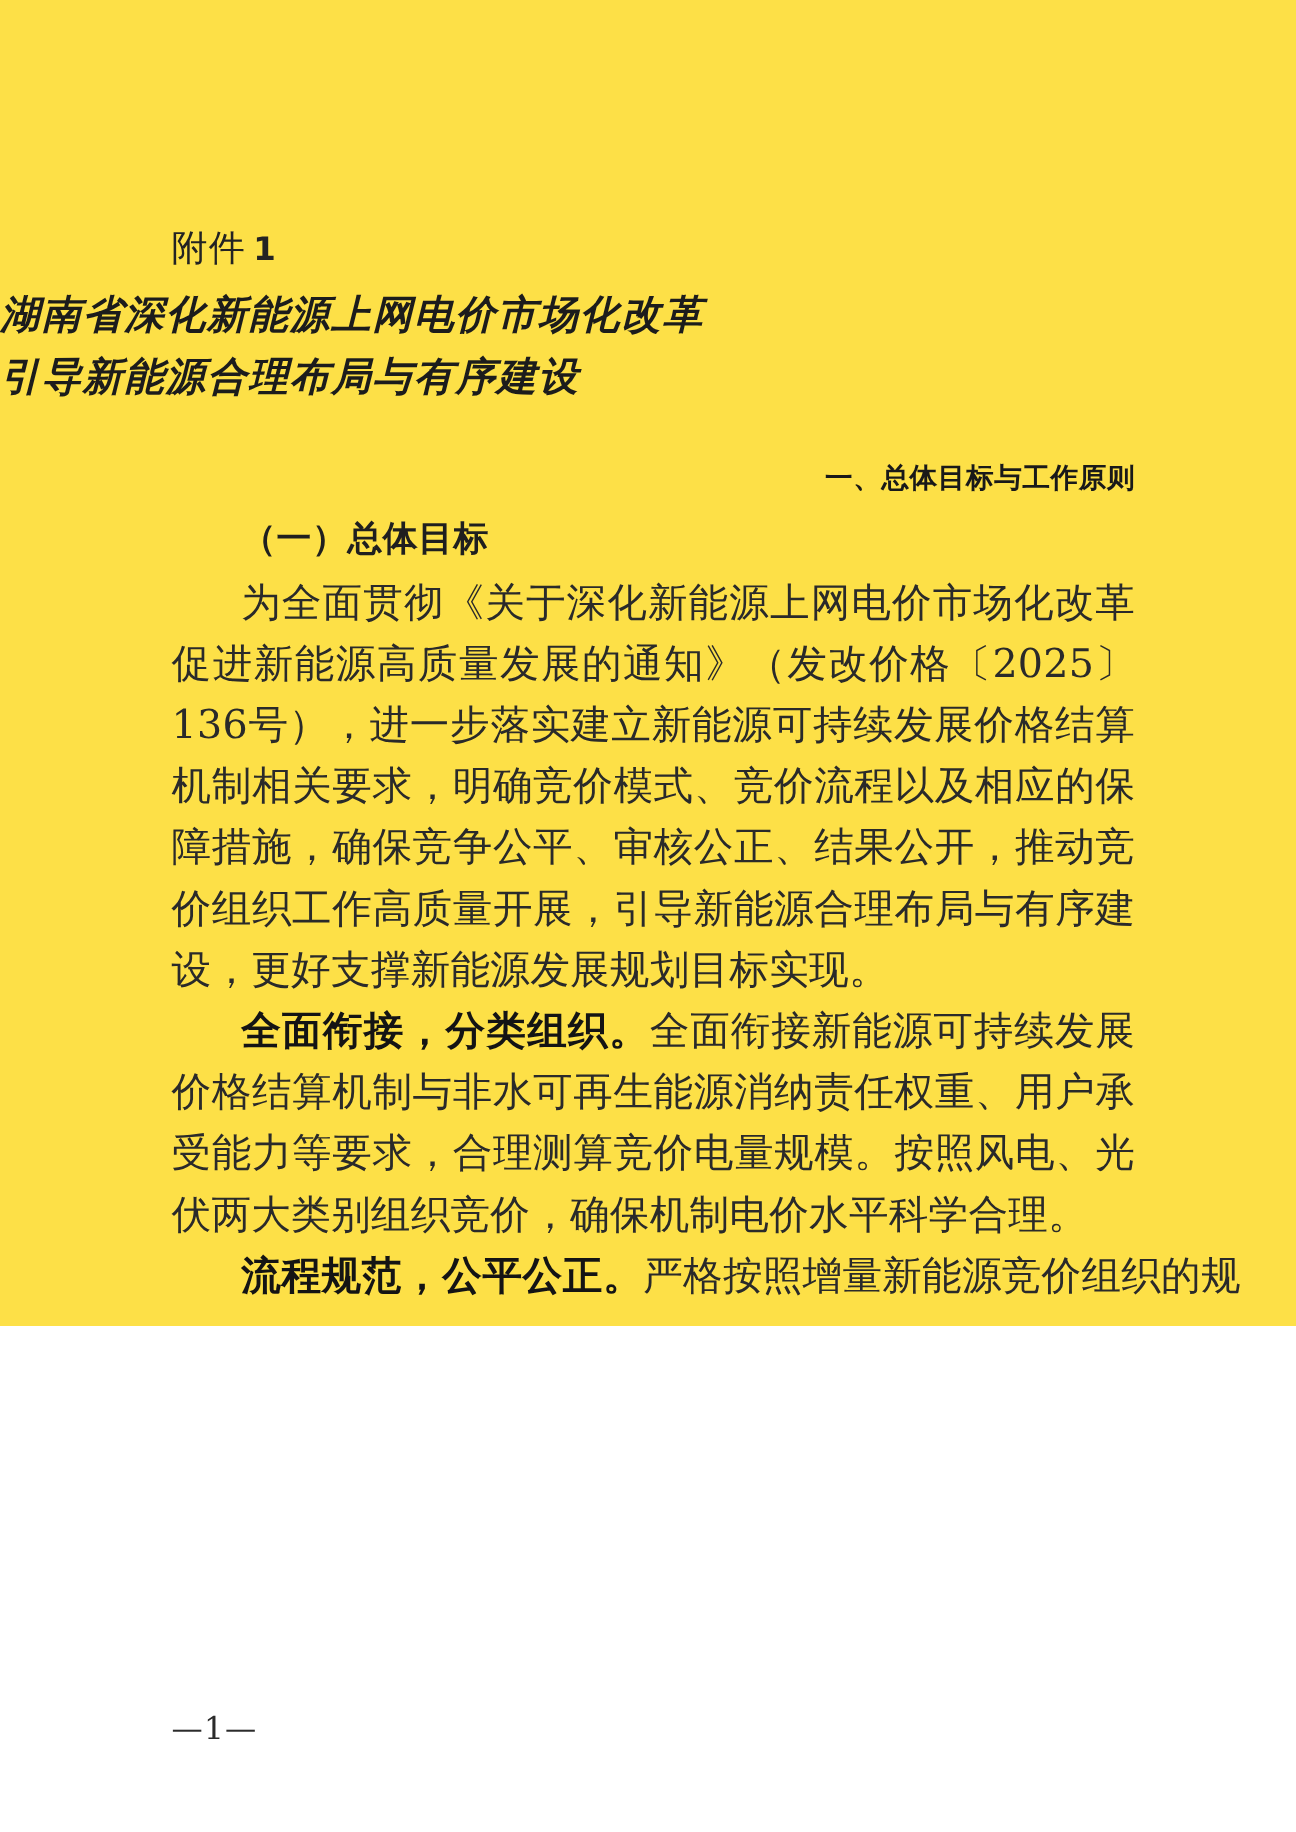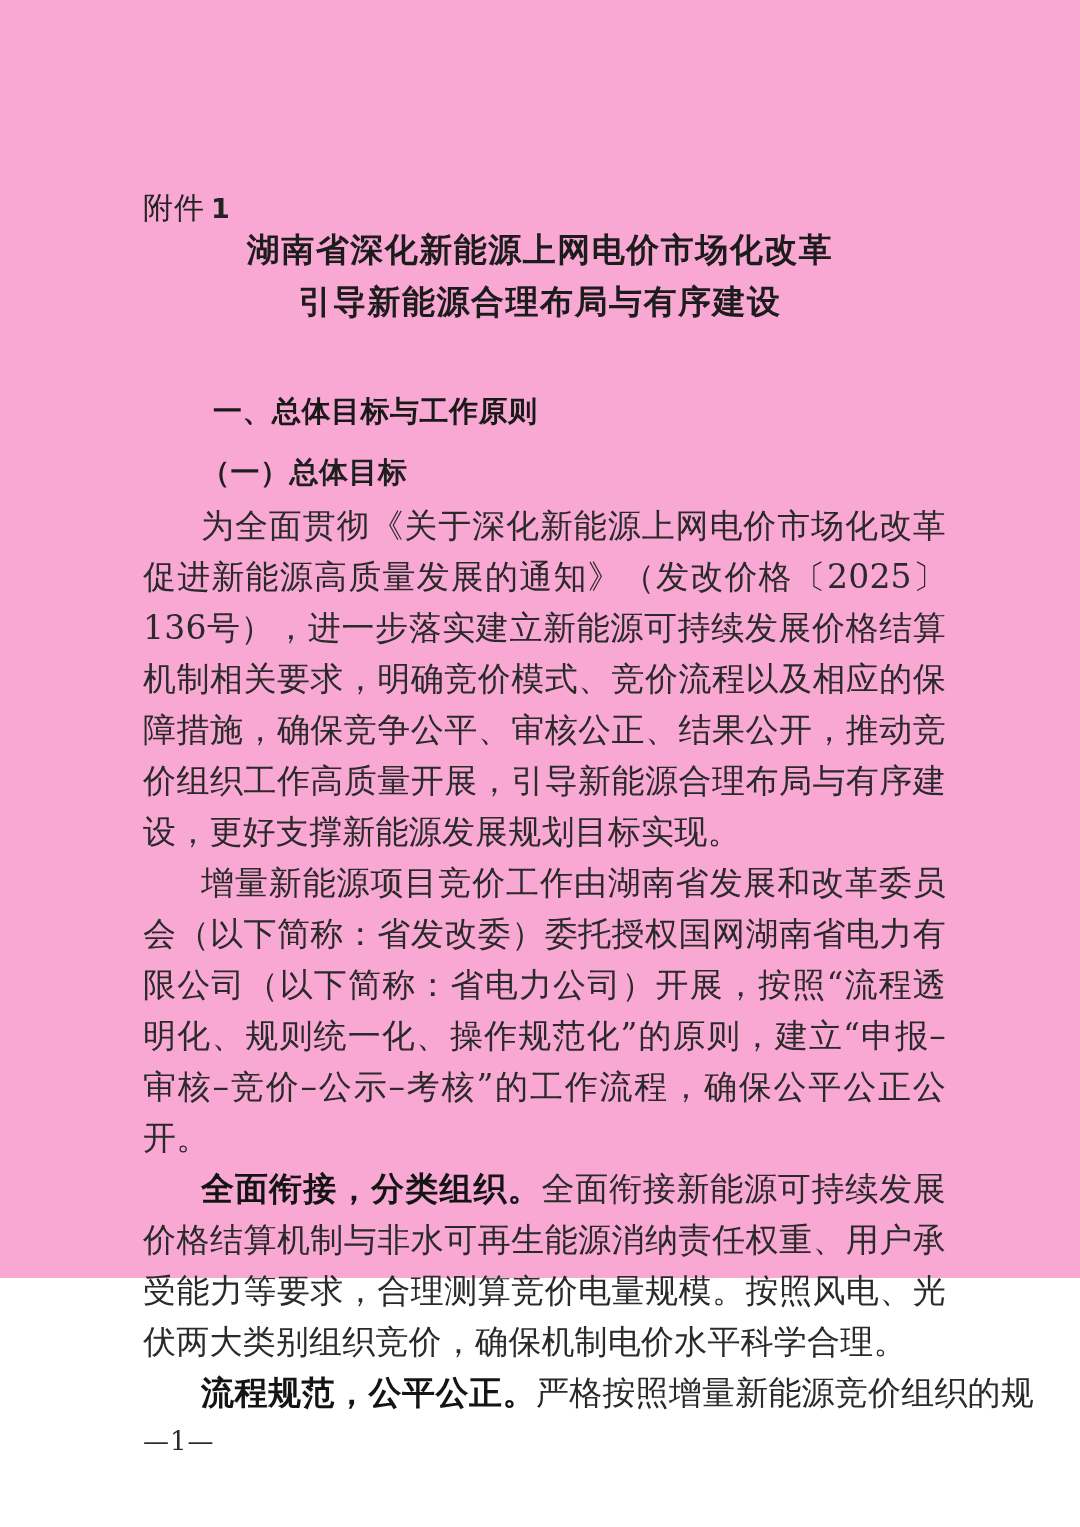--- a/index.html
+++ b/index.html
@@ -12,22 +12,22 @@
     height: 1527px;
     position: relative;
     overflow: hidden;
     font-family: "DejaVu Serif", serif;
   }
 
   .page {
     position: absolute;
     left: 0; top: 0;
     width: 1080px;
-    height: 1278px;
-    background: #f9a8d4;
+    height: 1105px;
+    background: #fde047;
   }
 
   
   .attachment-label {
     position: absolute;
     left: 143px;
     top: 188px;
     font-family: "DejaVu Serif", serif;
     font-size: 30px;
     line-height: 40px;
@@ -39,23 +39,24 @@
     font-family: "DejaVu Sans", sans-serif;
     font-weight: bold;
     font-size: 27px;
     padding-left: 6px;
   }
 
   
   .doc-title {
     position: absolute;
     left: 0;
-    top: 224px;
+    top: 236px;
     width: 1080px;
-    text-align: center;
+    text-align: left;
+    font-style: italic;
   }
   .doc-title .title-line {
     display: block;
     font-family: "DejaVu Serif", serif;
     font-weight: bold;
     font-size: 33px;
     line-height: 52px;
     color: #1c1c1c;
     letter-spacing: 1.5px;
   }
@@ -64,27 +65,28 @@
   .body-block {
     position: absolute;
     left: 143px;
     top: 374px;
     width: 803px;
   }
 
   .h1-heading {
     font-family: "DejaVu Sans", sans-serif;
     font-weight: bold;
-    font-size: 29px;
+    font-size: 23px;
     line-height: 51px;
     color: #191919;
     letter-spacing: 0.5px;
     text-indent: 58px;
-    margin: 12px;
+    margin: 0;
     white-space: nowrap;
+    text-align: right;
   }
 
   .h2-heading {
     font-family: Liberation Mono, monospace;
     font-weight: bold;
     font-size: 29px;
     line-height: 51px;
     color: #1f1f1f;
     letter-spacing: 0.5px;
     text-indent: 58px;
@@ -149,21 +151,20 @@
 
   <div class="body-block">
 
     <p class="h1-heading">一、总体目标与工作原则</p>
 
     <p class="h2-heading">（一）总体目标</p>
 
     <p class="para lead">为全面贯彻《关于深化新能源上网电价市场化改革促进新能源高质量发展的通知》（发改价格〔2025〕136号），进一步落实建立新能源可持续发展价格结算机制相关要求，明确竞价模式、竞价流程以及相应的保障措施，确保竞争公平、审核公正、结果公开，推动竞价组织工作高质量开展，引导新能源合理布局与有序建设，更好支撑新能源发展规划目标实现。</p>
 
 
-    <p class="para lead">增量新能源项目竞价工作由湖南省发展和改革委员会（以下简称：省发改委）委托授权国网湖南省电力有限公司（以下简称：省电力公司）开展，按照“流程透明化、规则统一化、操作规范化”的原则，建立“申报–审核–竞价–公示–考核”的工作流程，确保公平公正公开。</p>
 
     <p class="para lead"><span class="bold-lead">全面衔接，分类组织。</span><span>全面衔接新能源可持续发展价格结算机制与非水可再生能源消纳责任权重、用户承受能力等要求，合理测算竞价电量规模。按照风电、光伏两大类别组织竞价，确保机制电价水平科学合理。</span></p>
 
     <p class="para tail"><span class="bold-lead">流程规范，公平公正。</span><span>严格按照增量新能源竞价组织的规</span></p>
 
   </div>
 
   <div class="page-footer">—1—</div>
 
 </div>

